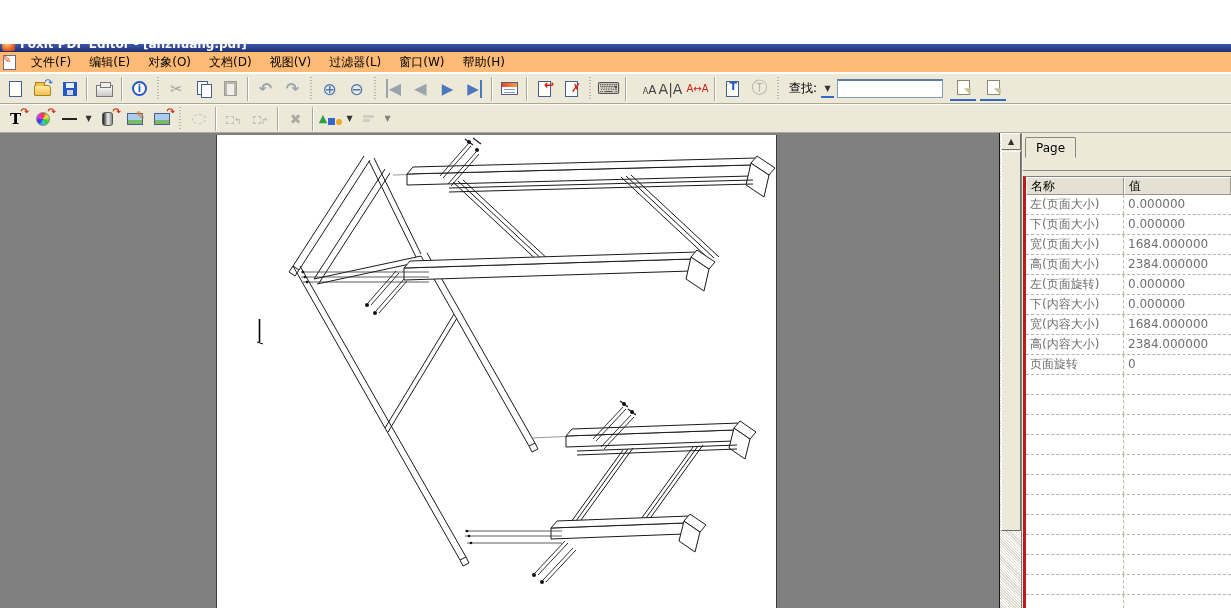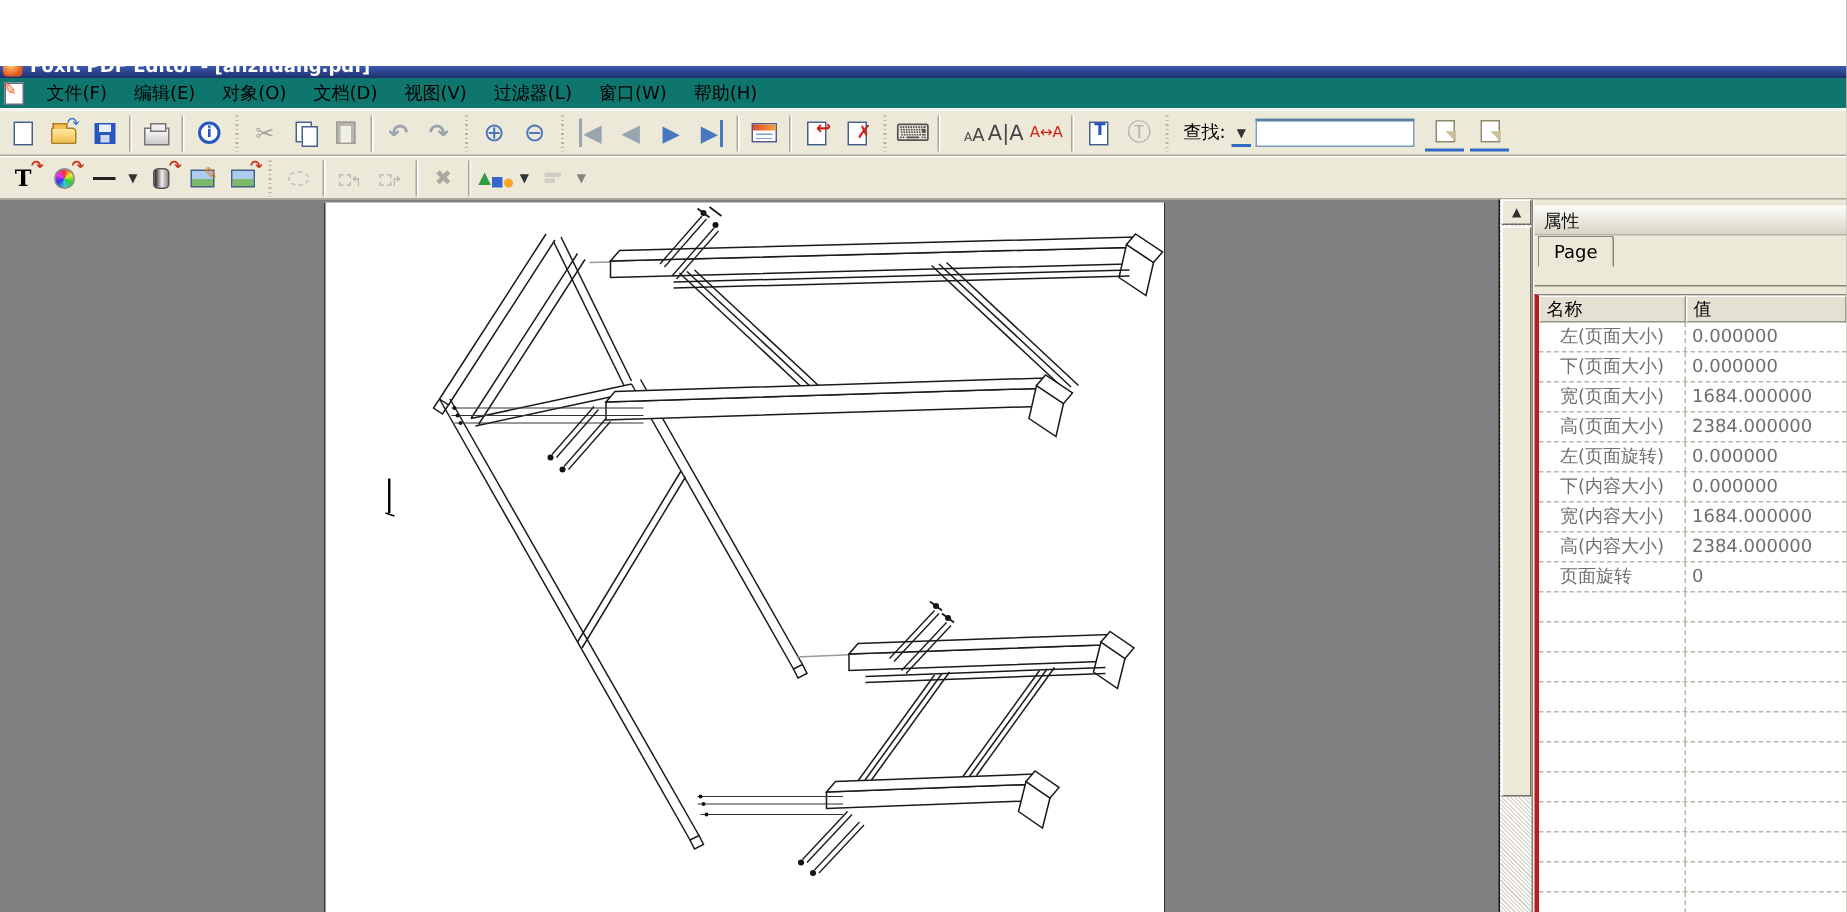--- a/index.html
+++ b/index.html
@@ -10,21 +10,21 @@
   
   .titlebar { height:8px; overflow:hidden; position:relative;
               background:linear-gradient(180deg,#3c59b0,#1f2f6e);margin-top:44px; }
   .titlebar .ttext { position:absolute; top:-7px; left:20px; color:#fff;
                      font-weight:bold; font-size:12px; white-space:nowrap; }
   .titlebar .tappicon { position:absolute; top:-6px; left:2px; width:13px; height:13px;
                         background:radial-gradient(circle at 40% 40%,#ffd27a,#e2541c 70%);
                         border-radius:3px; }
 
   
-  .menubar { height:21px; background:#0f766e; border-bottom:1px solid #fff;
+  .menubar { height:21px; background:#fdba74; border-bottom:1px solid #fff;
              display:flex; align-items:center; font-size:12px; color:#000; }
   .menubar .wicon { width:13px; height:15px; background:#fff; border:1px solid #6a6a8a;
                     margin:0 6px 0 3px; position:relative; }
   .menubar .wicon::after { content:"✎"; position:absolute; left:-2px; top:-3px;
                            font-size:11px; color:#e2541c; }
   .mitem { padding:2px 9px; cursor:default; }
 
   
   .toolbar { background:#ece9d8; display:flex; align-items:center; padding:0 2px;
              border-top:1px solid #fdfdf6; border-bottom:1px solid #aca899; }
@@ -115,21 +115,21 @@
           background:#ece9d8; border:1px solid #8a8878; border-bottom:1px solid #ece9d8;
           border-radius:2px 2px 0 0; position:relative; top:0; }
   .ptable { margin-top:5px; background:#fff; border-top:1px solid #808080;
             border-left:3px solid #b91c1c; height:466px; overflow:hidden; }
   .phead { display:flex; height:18px; font-size:12px; color:#000; }
   .phead > div { background:#e4e1d2; border:1px solid #fff; border-right-color:#9a9784;
                  border-bottom-color:#9a9784; padding:0 4px; line-height:16px; }
   .phc1 { width:98px; } .phc2 { flex:1; }
   .prow { display:flex; height:20px; line-height:19px; color:#6e6e6e; font-size:12px;
           border-bottom:1px dashed #b8b4a6; }
-  .prow .pname { width:98px; padding-left:14px; border-right:1px dashed #b8b4a6;
+  .prow .pname { width:98px; padding-left:4px; border-right:1px dashed #b8b4a6;
                  overflow:hidden; white-space:nowrap; }
   .prow .pval  { flex:1; padding-left:4px; overflow:hidden; white-space:nowrap; }
 </style>
 </head>
 <body>
 
 <div class="window">
 
   <div class="titlebar">
     <span class="tappicon"></span>
@@ -441,21 +441,20 @@
         </g>
       </svg>
     </div>
 
     <div class="vscroll">
       <div class="sbtn">▲</div>
       <div class="sthumb"></div>
     </div>
 
     <div class="panel">
-      <div class="phdr">属性</div>
       <div class="ptabrow">
         <span class="ptab">Page</span>
       </div>
       <div class="ptable">
         <div class="phead">
           <div class="phc1">名称</div>
           <div class="phc2">值</div>
         </div>
         <div class="prow">
             <div class="pname">左(页面大小)</div>

